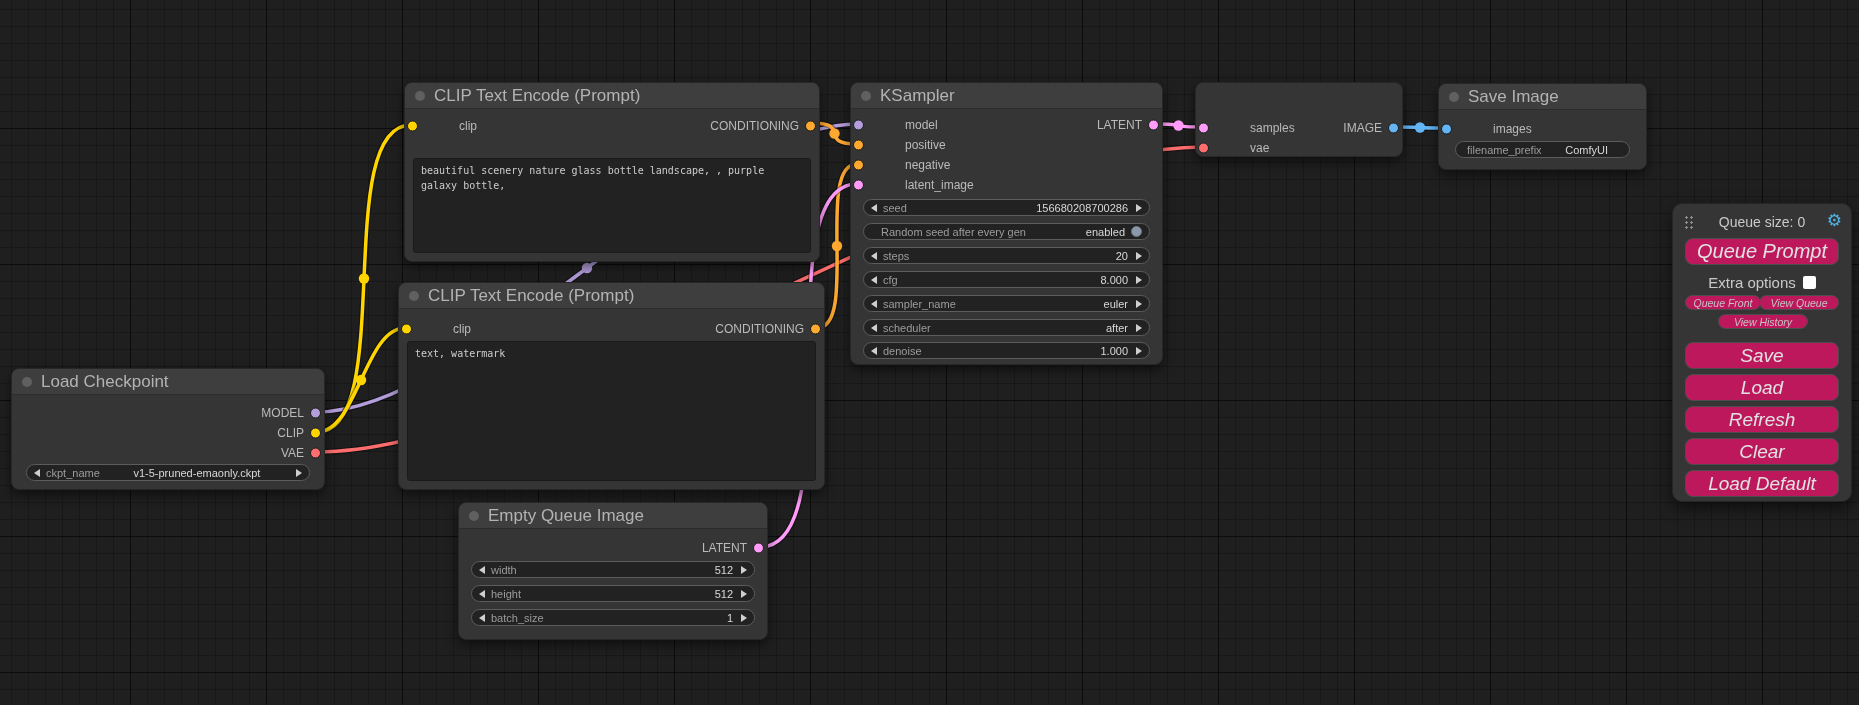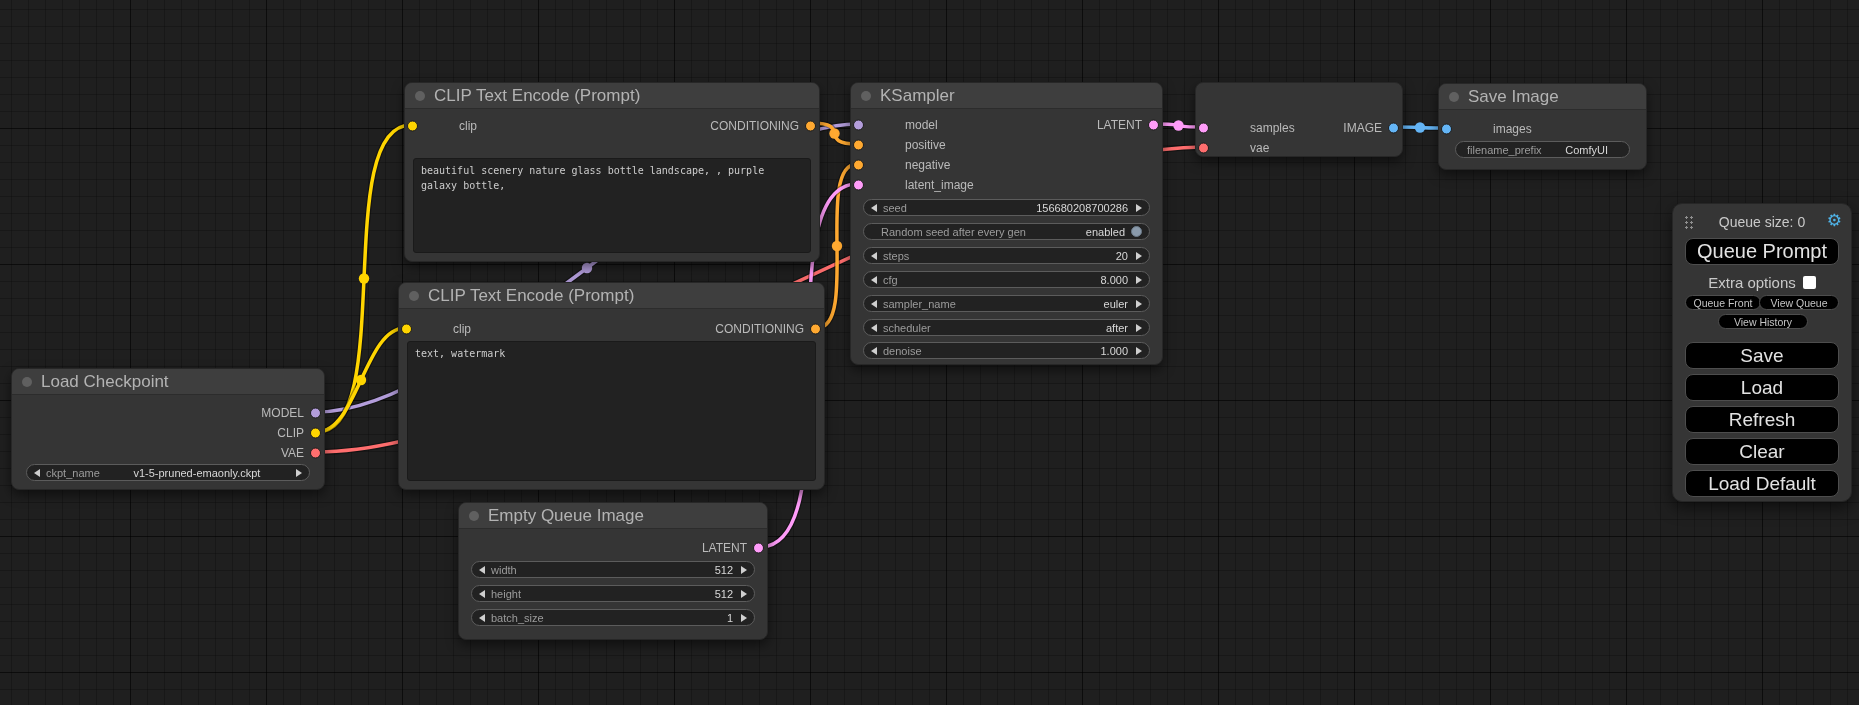--- a/index.html
+++ b/index.html
@@ -65,23 +65,23 @@
   }
   .menu-head{position:absolute;left:0;right:0;top:7px;height:22px;display:flex;align-items:center;}
   .drag-handle{
     position:absolute;left:11px;top:4px;width:9px;height:14px;
     background-image:radial-gradient(#8f8f8f 1.1px, transparent 1.2px);
     background-size:5px 5px;
   }
   .queue-size{width:100%;text-align:center;font-size:14px;color:#c9c9c9;}
   .gear{position:absolute;right:9px;top:-1px;font-size:17px;color:#4fb3e8;line-height:22px;}
   .btn{
-    position:absolute;background:#000000;border:1px solid #4d4d4d;border-radius:8px;
+    position:absolute;background:#be185d;border:1px solid #4d4d4d;border-radius:8px;
     color:#e2e2e2;display:flex;align-items:center;justify-content:center;
-    box-sizing:border-box;cursor:pointer;
+    box-sizing:border-box;cursor:pointer;font-style:italic;
   }
   .btn.big{left:12px;right:12px;height:27px;font-size:19px;}
   .btn.small{height:15px;font-size:10.5px;border-radius:9px;color:#c4c4c4;}
   .extra-row{position:absolute;left:0;right:0;top:70px;display:flex;align-items:center;justify-content:center;gap:7px;}
   .extra-label{font-size:15px;color:#c9c9c9;}
   .checkbox{width:13px;height:13px;background:#ffffff;border-radius:2px;}
 </style>
 </head>
 <body>
 

